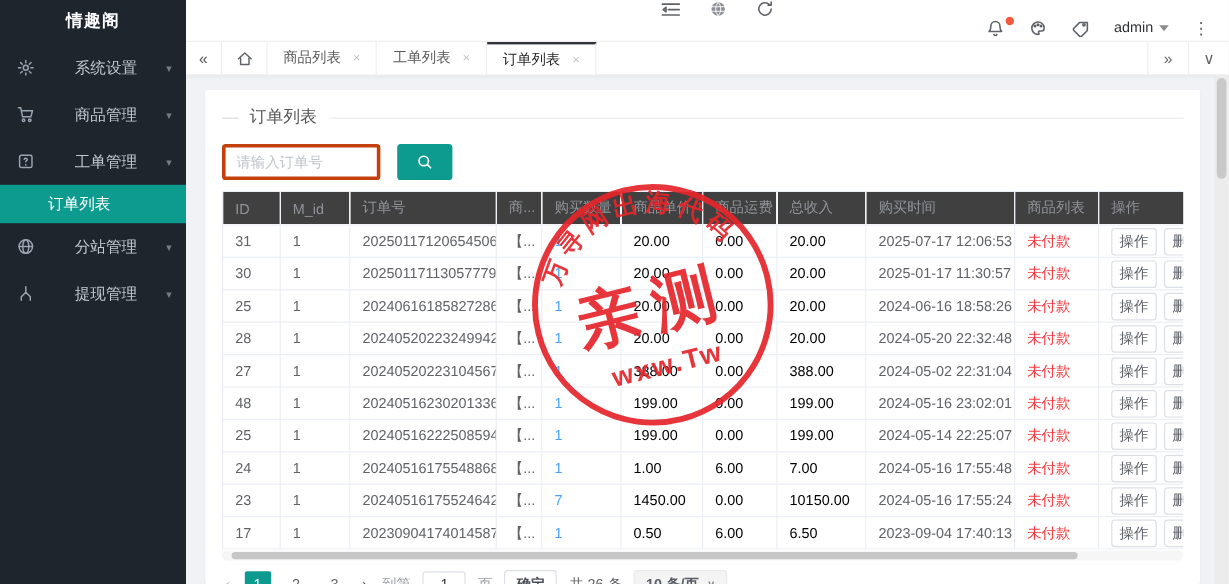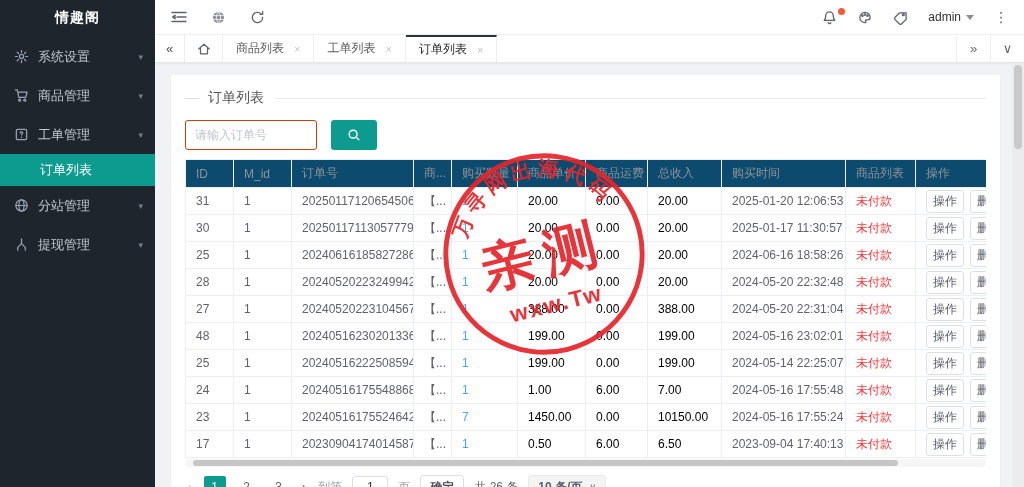--- a/index.html
+++ b/index.html
@@ -5,30 +5,30 @@
   * { margin:0; padding:0; box-sizing:border-box; }
   body { font-family:"Liberation Sans", sans-serif; }
   .screen { position:relative; width:1024px; height:487px; overflow:hidden; background:#f0f2f5; }
 
   
   .sidebar { position:absolute; left:0; top:0; width:155px; height:100%; background:#1e252d; z-index:5; }
   .logo { height:35px; display:flex; align-items:center; justify-content:center; color:#fff; font-size:14px; font-weight:bold; letter-spacing:1px; }
   .menu { padding-top:2px; }
   .menu-item { height:39px; display:flex; align-items:center; padding:0 12px 0 14px; color:#c0c7ce; font-size:13px; cursor:pointer; }
   .menu-item .mi-icon { width:15px; height:15px; margin-right:9px; flex:none; display:flex; align-items:center; }
-  .menu-item .mi-label { flex:1; }
+  .menu-item .mi-label { flex:1;text-align:center; }
   .menu-item .mi-arrow { font-size:9px; color:#747e89; }
   .menu-item.expanded { color:#f2f4f6; }
   .submenu { background:#171c22; }
   .submenu-item { height:32px; display:flex; align-items:center; padding-left:40px; font-size:13px; color:#d7dde2; cursor:pointer; }
   .submenu-item.active { background:#0e9b8f; color:#fff; }
   svg.ic { stroke:#9aa5b1; fill:none; stroke-width:1.3; stroke-linecap:round; stroke-linejoin:round; }
 
   
-  .topbar { position:absolute; left:155px; top:0; width:869px; height:35px; background:#fff; display:flex; align-items:center; border-bottom:1px solid #f0f0f0; z-index:4; }
+  .topbar { position:absolute; left:155px; top:0; width:869px; height:35px; background:#fff; display:flex; align-items:center; border-bottom:1px solid #f0f0f0; z-index:4;flex-direction:column; }
   .tb-left { display:flex; align-items:center; gap:24px; padding-left:16px; }
   .tb-right { margin-left:auto; display:flex; align-items:center; gap:20px; padding-right:16px; }
   .tb-btn { display:flex; align-items:center; cursor:pointer; position:relative; }
   svg.tbi { stroke:#5f6368; fill:none; stroke-width:1.4; stroke-linecap:round; stroke-linejoin:round; }
   .badge-dot { position:absolute; top:-2px; right:-8px; width:7px; height:7px; border-radius:50%; background:#f5593d; }
   .user { display:flex; align-items:center; gap:5px; font-size:12px; color:#303133; cursor:pointer; }
   .caret-down { width:0; height:0; border-left:4px solid transparent; border-right:4px solid transparent; border-top:5px solid #8c8c8c; }
   .kebab { color:#5f6368; font-size:14px; letter-spacing:0; cursor:pointer; }
 
   
@@ -41,29 +41,29 @@
   .tabbar-right { margin-left:auto; display:flex; align-items:stretch; }
   .tabbar-right .tab-nav { border-right:none; border-left:1px solid #eee; width:34px; color:#666; }
 
   
   .page { position:absolute; left:155px; top:63px; width:869px; height:424px; background:#f0f2f5; padding:12px 24px 0 16px; }
   .card { background:#fff; border-radius:2px; box-shadow:0 1px 2px rgba(0,0,0,.05); padding:14px 14px 0 14px; height:100%; overflow:hidden; }
   .legend { display:flex; align-items:center; font-size:14px; color:#555; }
   .legend .dash { width:14px; height:1px; background:#dcdcdc; margin-right:9px; }
   .legend .line { flex:1; height:1px; background:#ececec; margin-left:11px; }
   .searchbar { margin-top:13px; display:flex; align-items:center; }
-  .search-input { width:132px; height:30px; border:1px solid #c2410c; border-radius:3px; padding:0 9px; font-size:12px; color:#333; outline:none; }
+  .search-input { width:132px; height:30px; border:3px solid #c2410c; border-radius:3px; padding:0 9px; font-size:12px; color:#333; outline:none; }
   .search-input::placeholder { color:#bfc4cc; }
   .search-btn { width:46px; height:30px; margin-left:14px; background:#0e9b8f; border:none; border-radius:3px; cursor:pointer; display:flex; align-items:center; justify-content:center; }
 
   
   .table-clip { margin-top:9px; overflow:hidden; width:100%; }
   table { border-collapse:collapse; table-layout:fixed; width:840px; font-size:12px; }
   th, td { border:1px solid #ebeef5; text-align:left; padding:0 10px; white-space:nowrap; overflow:hidden; }
-  th { background:#0c4a6e; color:#909399; font-weight:normal; height:28px; }
+  th { background:#404040; color:#909399; font-weight:normal; height:28px; }
   td { color:#606266; height:27px; }
   td.qty { color:#4aa3ff; }
   td.money { color:#000000; }
   td.status { color:#f5383d; }
   .act-btn { border:1px solid #dcdfe6; background:#fff; border-radius:3px; font-size:12px; color:#5a5e66; padding:2px 6px; margin-right:6px; cursor:pointer; white-space:nowrap; }
 
   
   .hscroll { height:8px; background:#f6f6f6; margin-top:1px; position:relative; border-radius:4px; }
   .hscroll .thumb { position:absolute; left:8px; top:1px; height:6px; width:88%; background:#c6c6c6; border-radius:3px; }
   .vscroll { position:absolute; right:0; top:63px; bottom:0; width:12px; background:#ececec; z-index:6; }
@@ -285,21 +285,21 @@
           <tbody>
               <tr>
                 <td>31</td>
                 <td>1</td>
                 <td>20250117120654506</td>
                 <td>【...</td>
                 <td class="qty">1</td>
                 <td class="money">20.00</td>
                 <td class="money">0.00</td>
                 <td class="money">20.00</td>
-                <td>2025-01-20 12:06:53</td>
+                <td>2025-07-17 12:06:53</td>
                 <td class="status">未付款</td>
                 <td><button class="act-btn">操作</button><button class="act-btn">删除</button></td>
               </tr>
               <tr>
                 <td>30</td>
                 <td>1</td>
                 <td>20250117113057779</td>
                 <td>【...</td>
                 <td class="qty">1</td>
                 <td class="money">20.00</td>
@@ -337,21 +337,21 @@
               </tr>
               <tr>
                 <td>27</td>
                 <td>1</td>
                 <td>20240520223104567</td>
                 <td>【...</td>
                 <td class="qty">1</td>
                 <td class="money">388.00</td>
                 <td class="money">0.00</td>
                 <td class="money">388.00</td>
-                <td>2024-05-20 22:31:04</td>
+                <td>2024-05-02 22:31:04</td>
                 <td class="status">未付款</td>
                 <td><button class="act-btn">操作</button><button class="act-btn">删除</button></td>
               </tr>
               <tr>
                 <td>48</td>
                 <td>1</td>
                 <td>20240516230201336</td>
                 <td>【...</td>
                 <td class="qty">1</td>
                 <td class="money">199.00</td>

